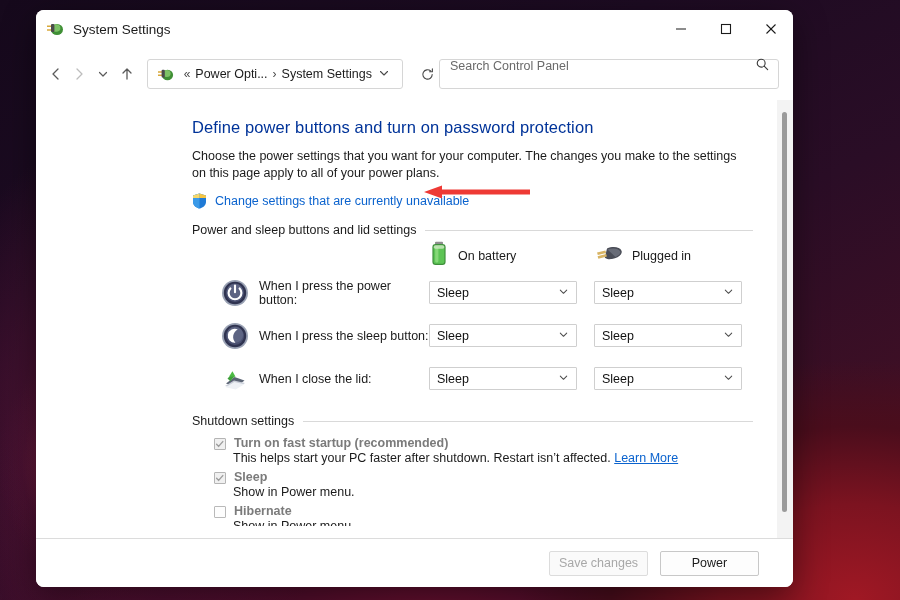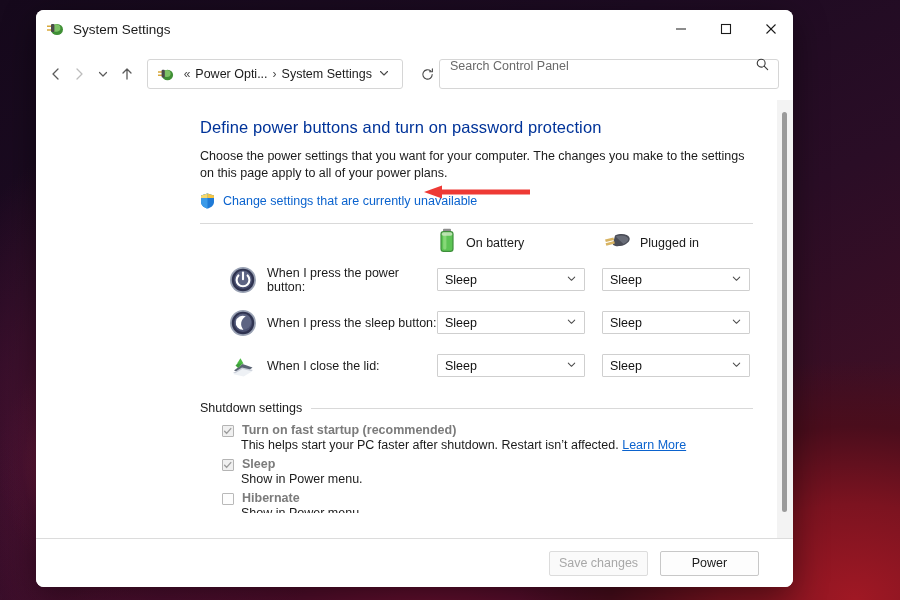--- a/index.html
+++ b/index.html
@@ -57,21 +57,21 @@
   .addr-chev{color:#4a4a4a;font-size:11px;padding:0 6px;}
   .refresh{width:28px;height:28px;display:flex;align-items:center;justify-content:center;}
   .searchbox{
     flex:0 0 340px;height:30px;border:1px solid #d6d6d6;background:#fff;border-radius:3px;
     display:flex;align-items:center;padding:0 8px 16px 10px;box-sizing:border-box;
   }
   .searchbox .ph{flex:1 1 auto;font-size:12.5px;color:#6a6a6a;}
 
   
   .content-wrap{flex:1 1 auto;position:relative;background:#fff;overflow:hidden;}
-  .content{position:absolute;left:0;top:0;right:0;bottom:0;padding:14px 0 0 12px;}
+  .content{position:absolute;left:0;top:0;right:0;bottom:0;padding:14px 0 0 4px;}
   .inner{padding-left:152px;padding-right:40px;}
 
   h1.page-title{font-size:16.5px;font-weight:400;color:#003399;margin:4px 0 11px 0;letter-spacing:.1px;}
   p.desc{font-size:12.5px;color:#1b1b1b;margin:0 0 11px 0;line-height:17px;max-width:582px;}
   .uac-line{display:flex;align-items:center;margin:0 0 14px 0;}
   .shield{width:15px;height:16px;position:relative;flex:0 0 15px;margin-right:8px;}
   .uac-link{font-size:12.5px;color:#0b63ce;}
 
   .section{display:flex;align-items:center;margin-top:4px;margin-bottom:4px;}
   .section-label{font-size:12.5px;color:#1b1b1b;white-space:nowrap;padding-right:9px;}
@@ -229,20 +229,21 @@
               <path d="M7.5 0.6L14 2.6v6.1c0 3.6-3 5.9-6.5 6.8C4 14.6 1 12.3 1 8.7V2.6z" fill="#1f7ad6"></path>
               <path d="M7.5 0.6L1 2.6v6.1c0 3.6 3 5.9 6.5 6.8z" fill="#3b9ae8"></path>
               <path d="M7.5 0.6L14 2.6v2.3H7.5z" fill="#f5c542"></path>
               <path d="M7.5 0.6L1 2.6v2.3h6.5z" fill="#f7d86b"></path>
             </svg>
           </span>
           <span class="uac-link">Change settings that are currently unavailable</span>
         </div>
 
         <div class="section">
+          <span class="section-label">Power and sleep buttons and lid settings</span>
           <span class="section-rule"></span>
         </div>
 
         <div class="colheads">
           <div class="colhead battery">
             <span>
               <svg width="20" height="26" viewBox="0 0 20 26">
                 <rect x="6" y="0.8" width="8" height="2.6" rx="1" fill="#8d8d8d"></rect>
                 <rect x="3.4" y="3" width="13.2" height="21" rx="3.2" fill="#3e8f3b"></rect>
                 <rect x="4.6" y="4.2" width="10.8" height="18.6" rx="2.6" fill="#5dc455"></rect>

